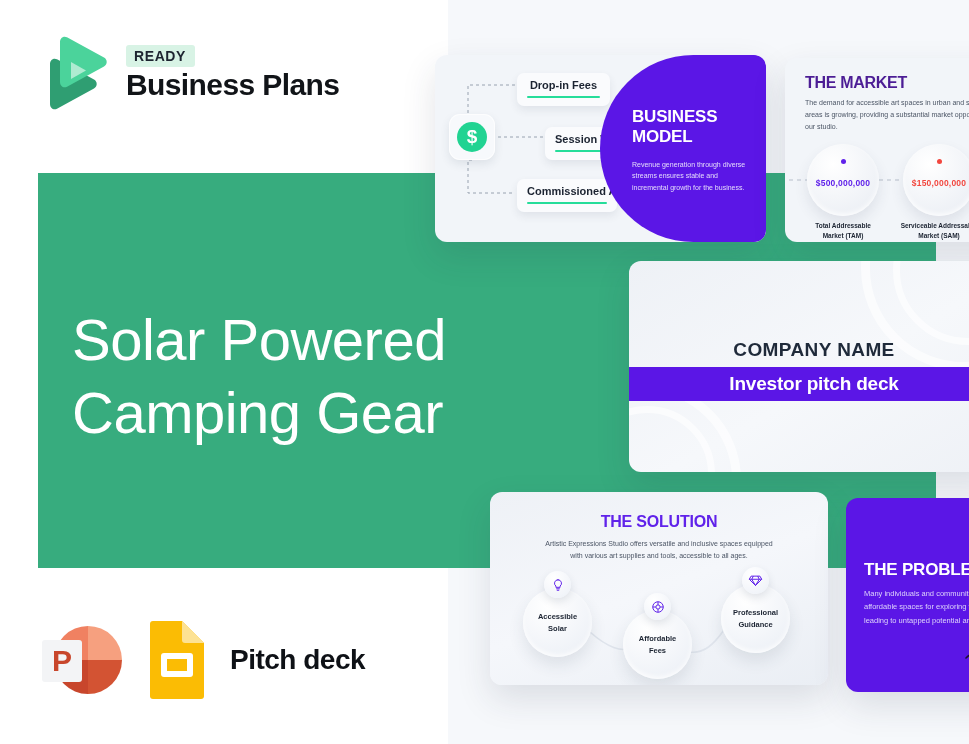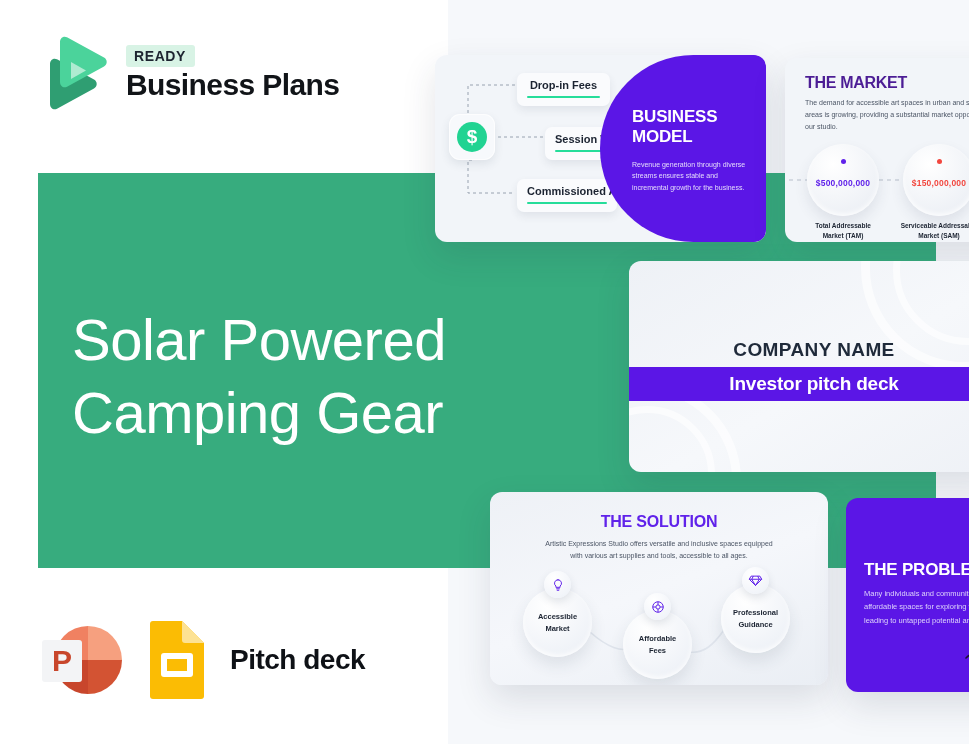--- a/index.html
+++ b/index.html
@@ -253,21 +253,21 @@
     <div class="sl-h">THE SOLUTION</div>
     <div class="sl-p">Artistic Expressions Studio offers versatile and inclusive spaces equipped with various art supplies and tools, accessible to all ages.</div>
 
     <svg width="338" height="193" style="position:absolute;left:0;top:0" aria-hidden="true">
       <path d="M100 140 C118 156 132 160 140 156" fill="none" stroke="#dfe4ec" stroke-width="1.6"></path>
       <path d="M200 160 C214 162 224 152 234 138" fill="none" stroke="#dfe4ec" stroke-width="1.6"></path>
     </svg>
 
     <div class="sl-node sl-n1">
       <b>Accessible
-Market</b>
+Solar</b>
     </div>
     <div class="sl-node sl-n3">
       <b>Professional
 Guidance</b>
     </div>
     <div class="sl-node sl-n2">
       <b>Affordable
 Fees</b>
     </div>
 

